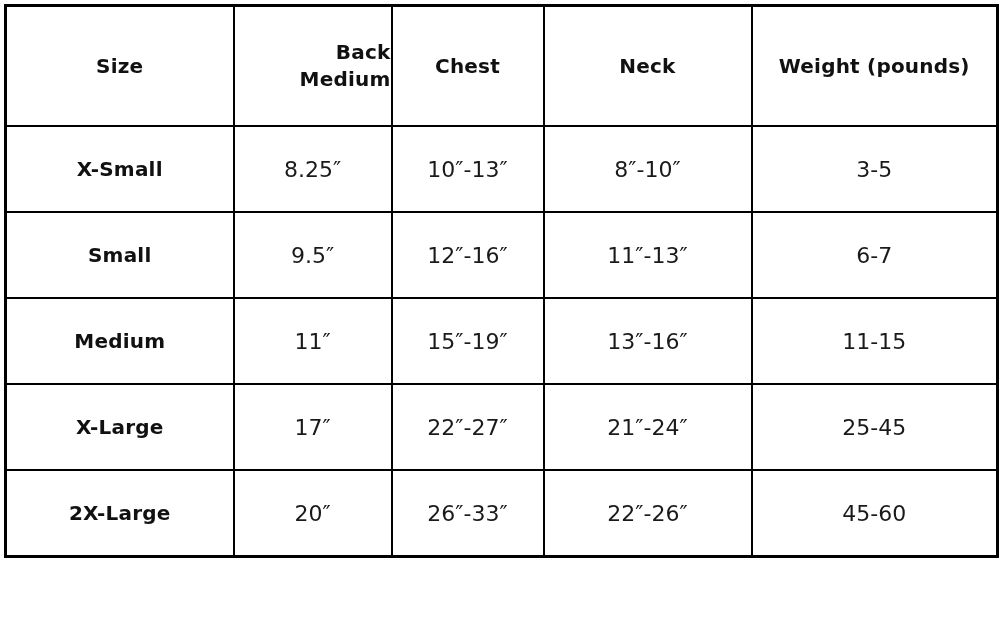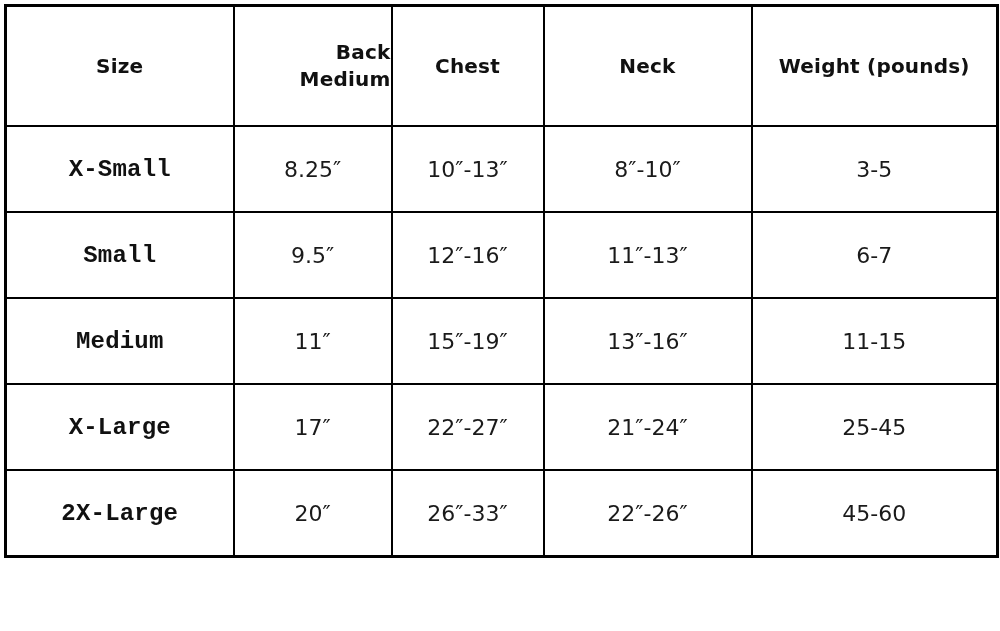--- a/index.html
+++ b/index.html
@@ -48,23 +48,22 @@
     line-height: 1.35;
   }
   tbody td {
     height: 84px;
     font-size: 22px;
   }
   td.row-label {
     font-weight: bold;
     text-align: left;
     padding-left: 36px;
-    font-size: 24px;
+    font-size: 20px;
     letter-spacing: 0.2px;
-    font-family: Liberation Mono, monospace;
   }
   td.val {
     font-weight: normal;
     color: #1a1a1a;
   }
   .hdr-two-line {
     display: block;
     line-height: 1.35;
     text-align: right;
   }

